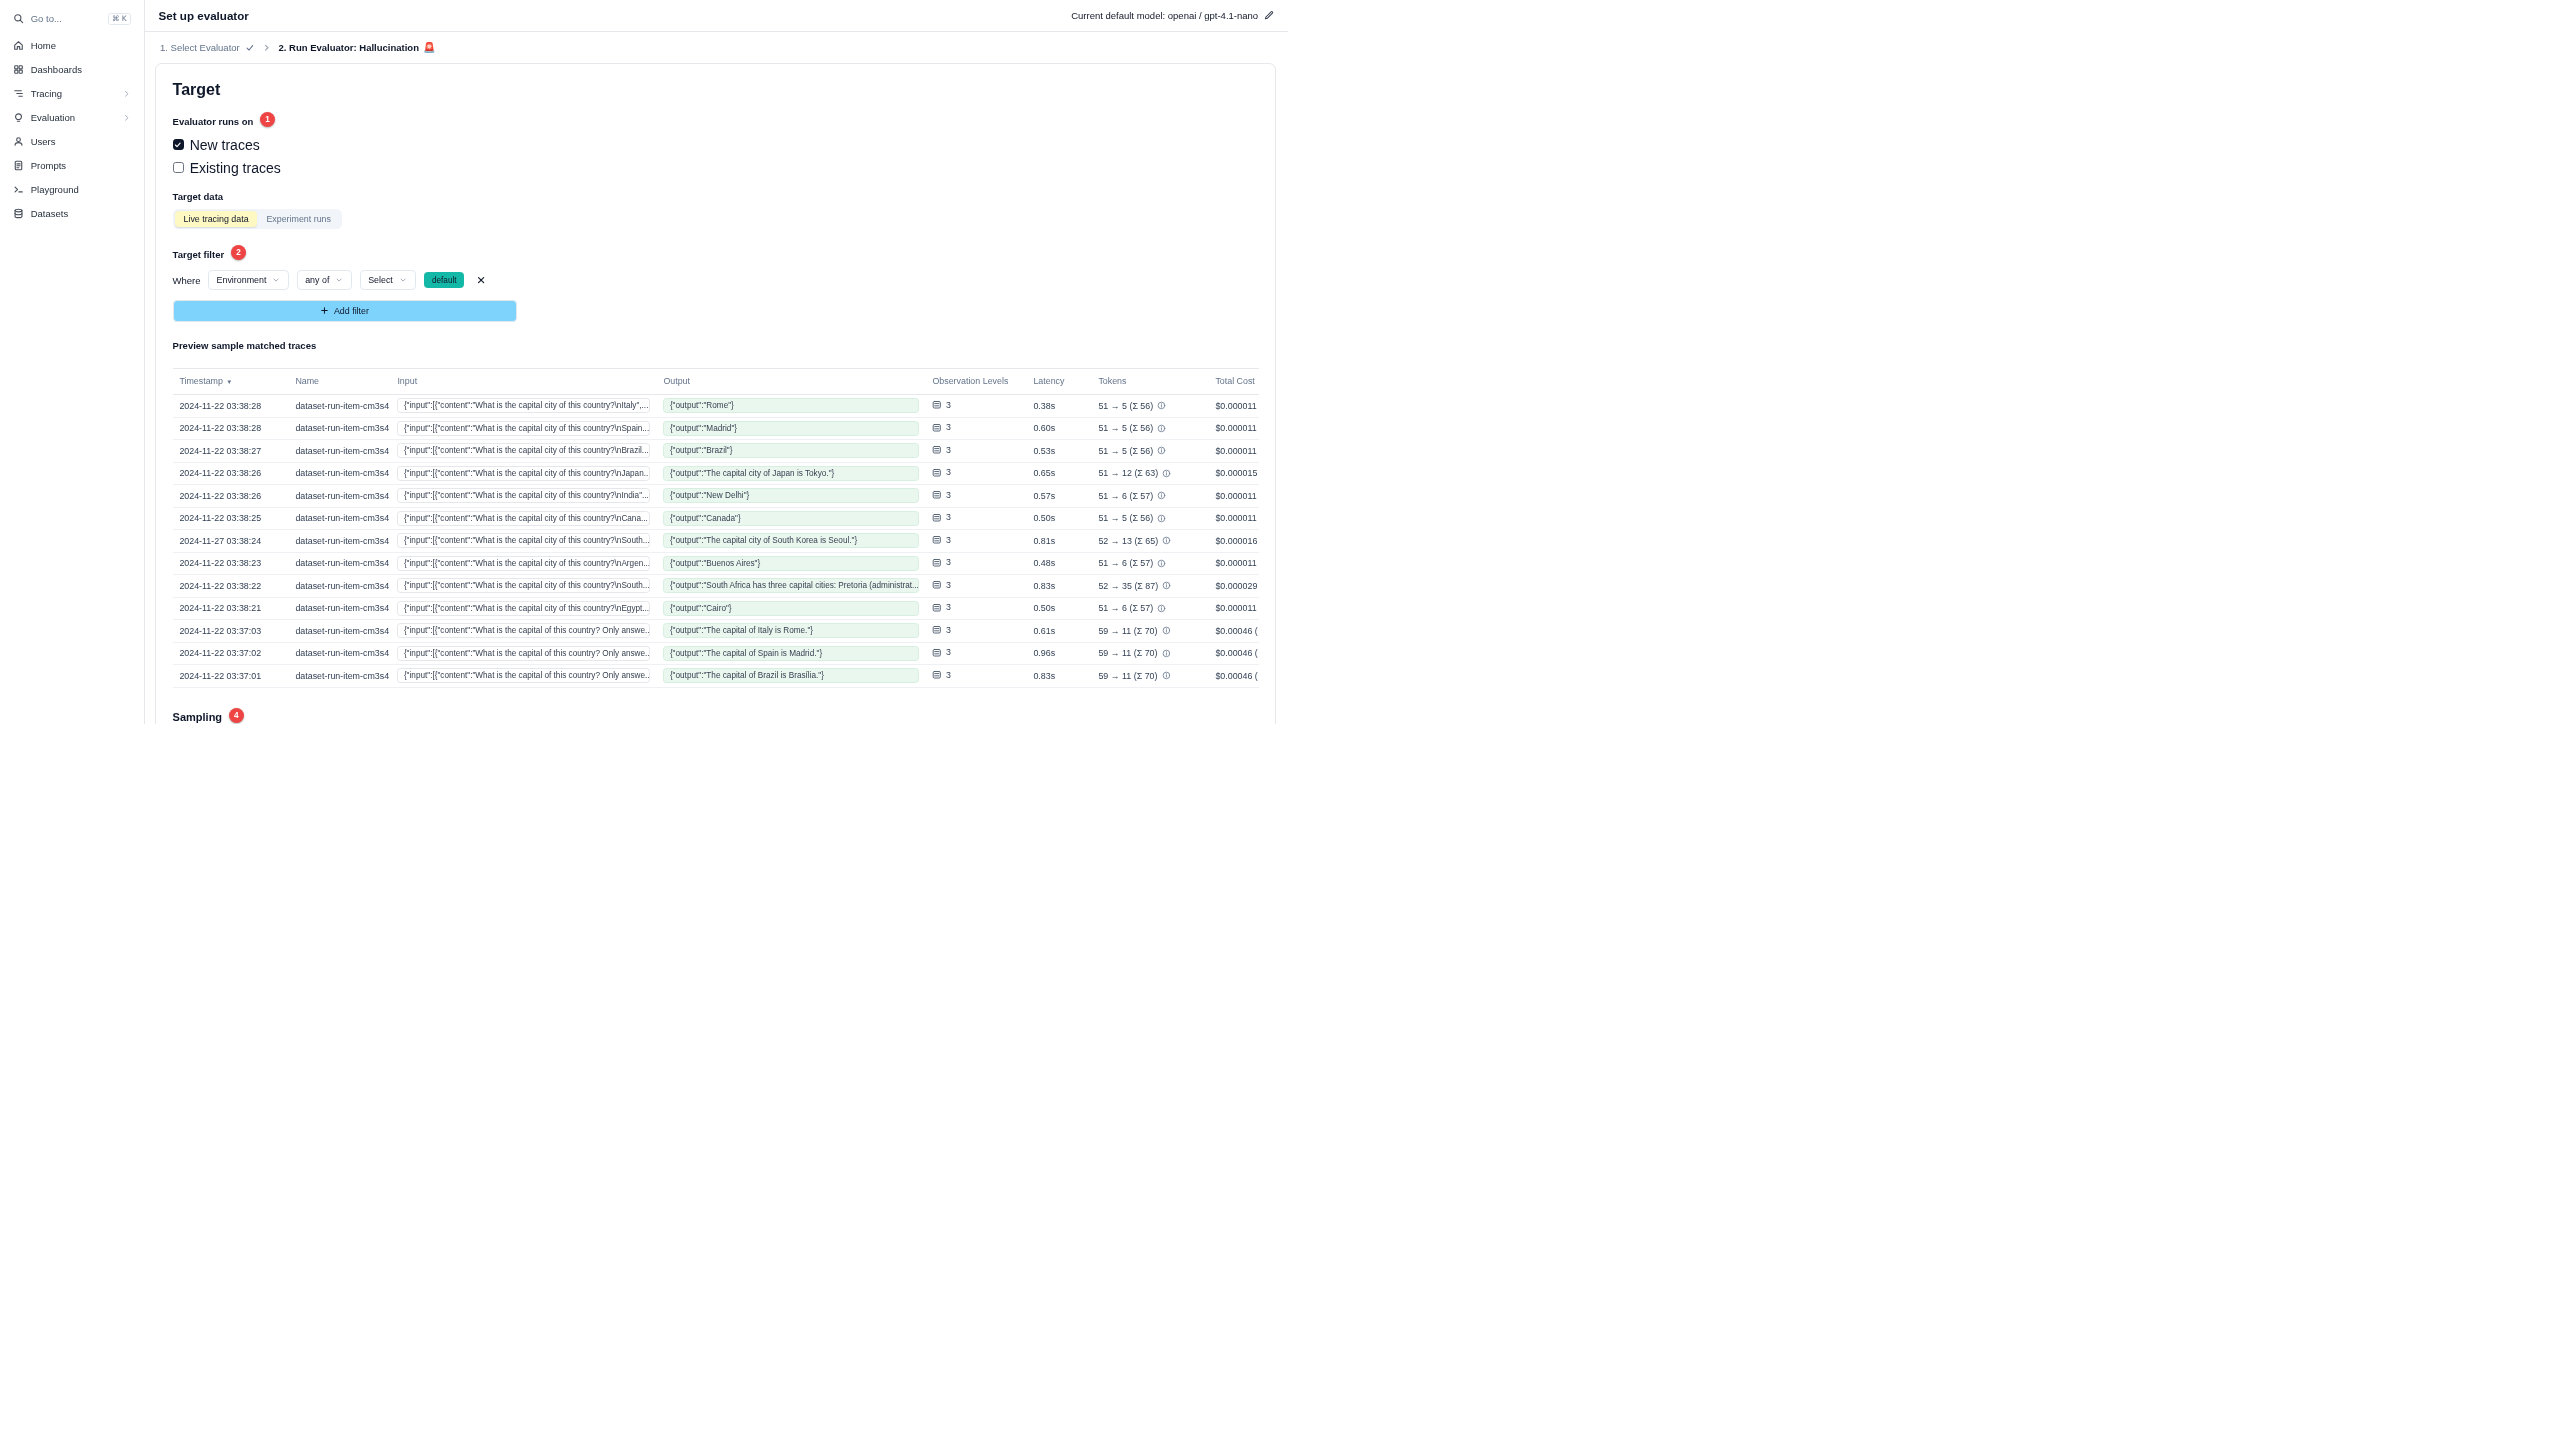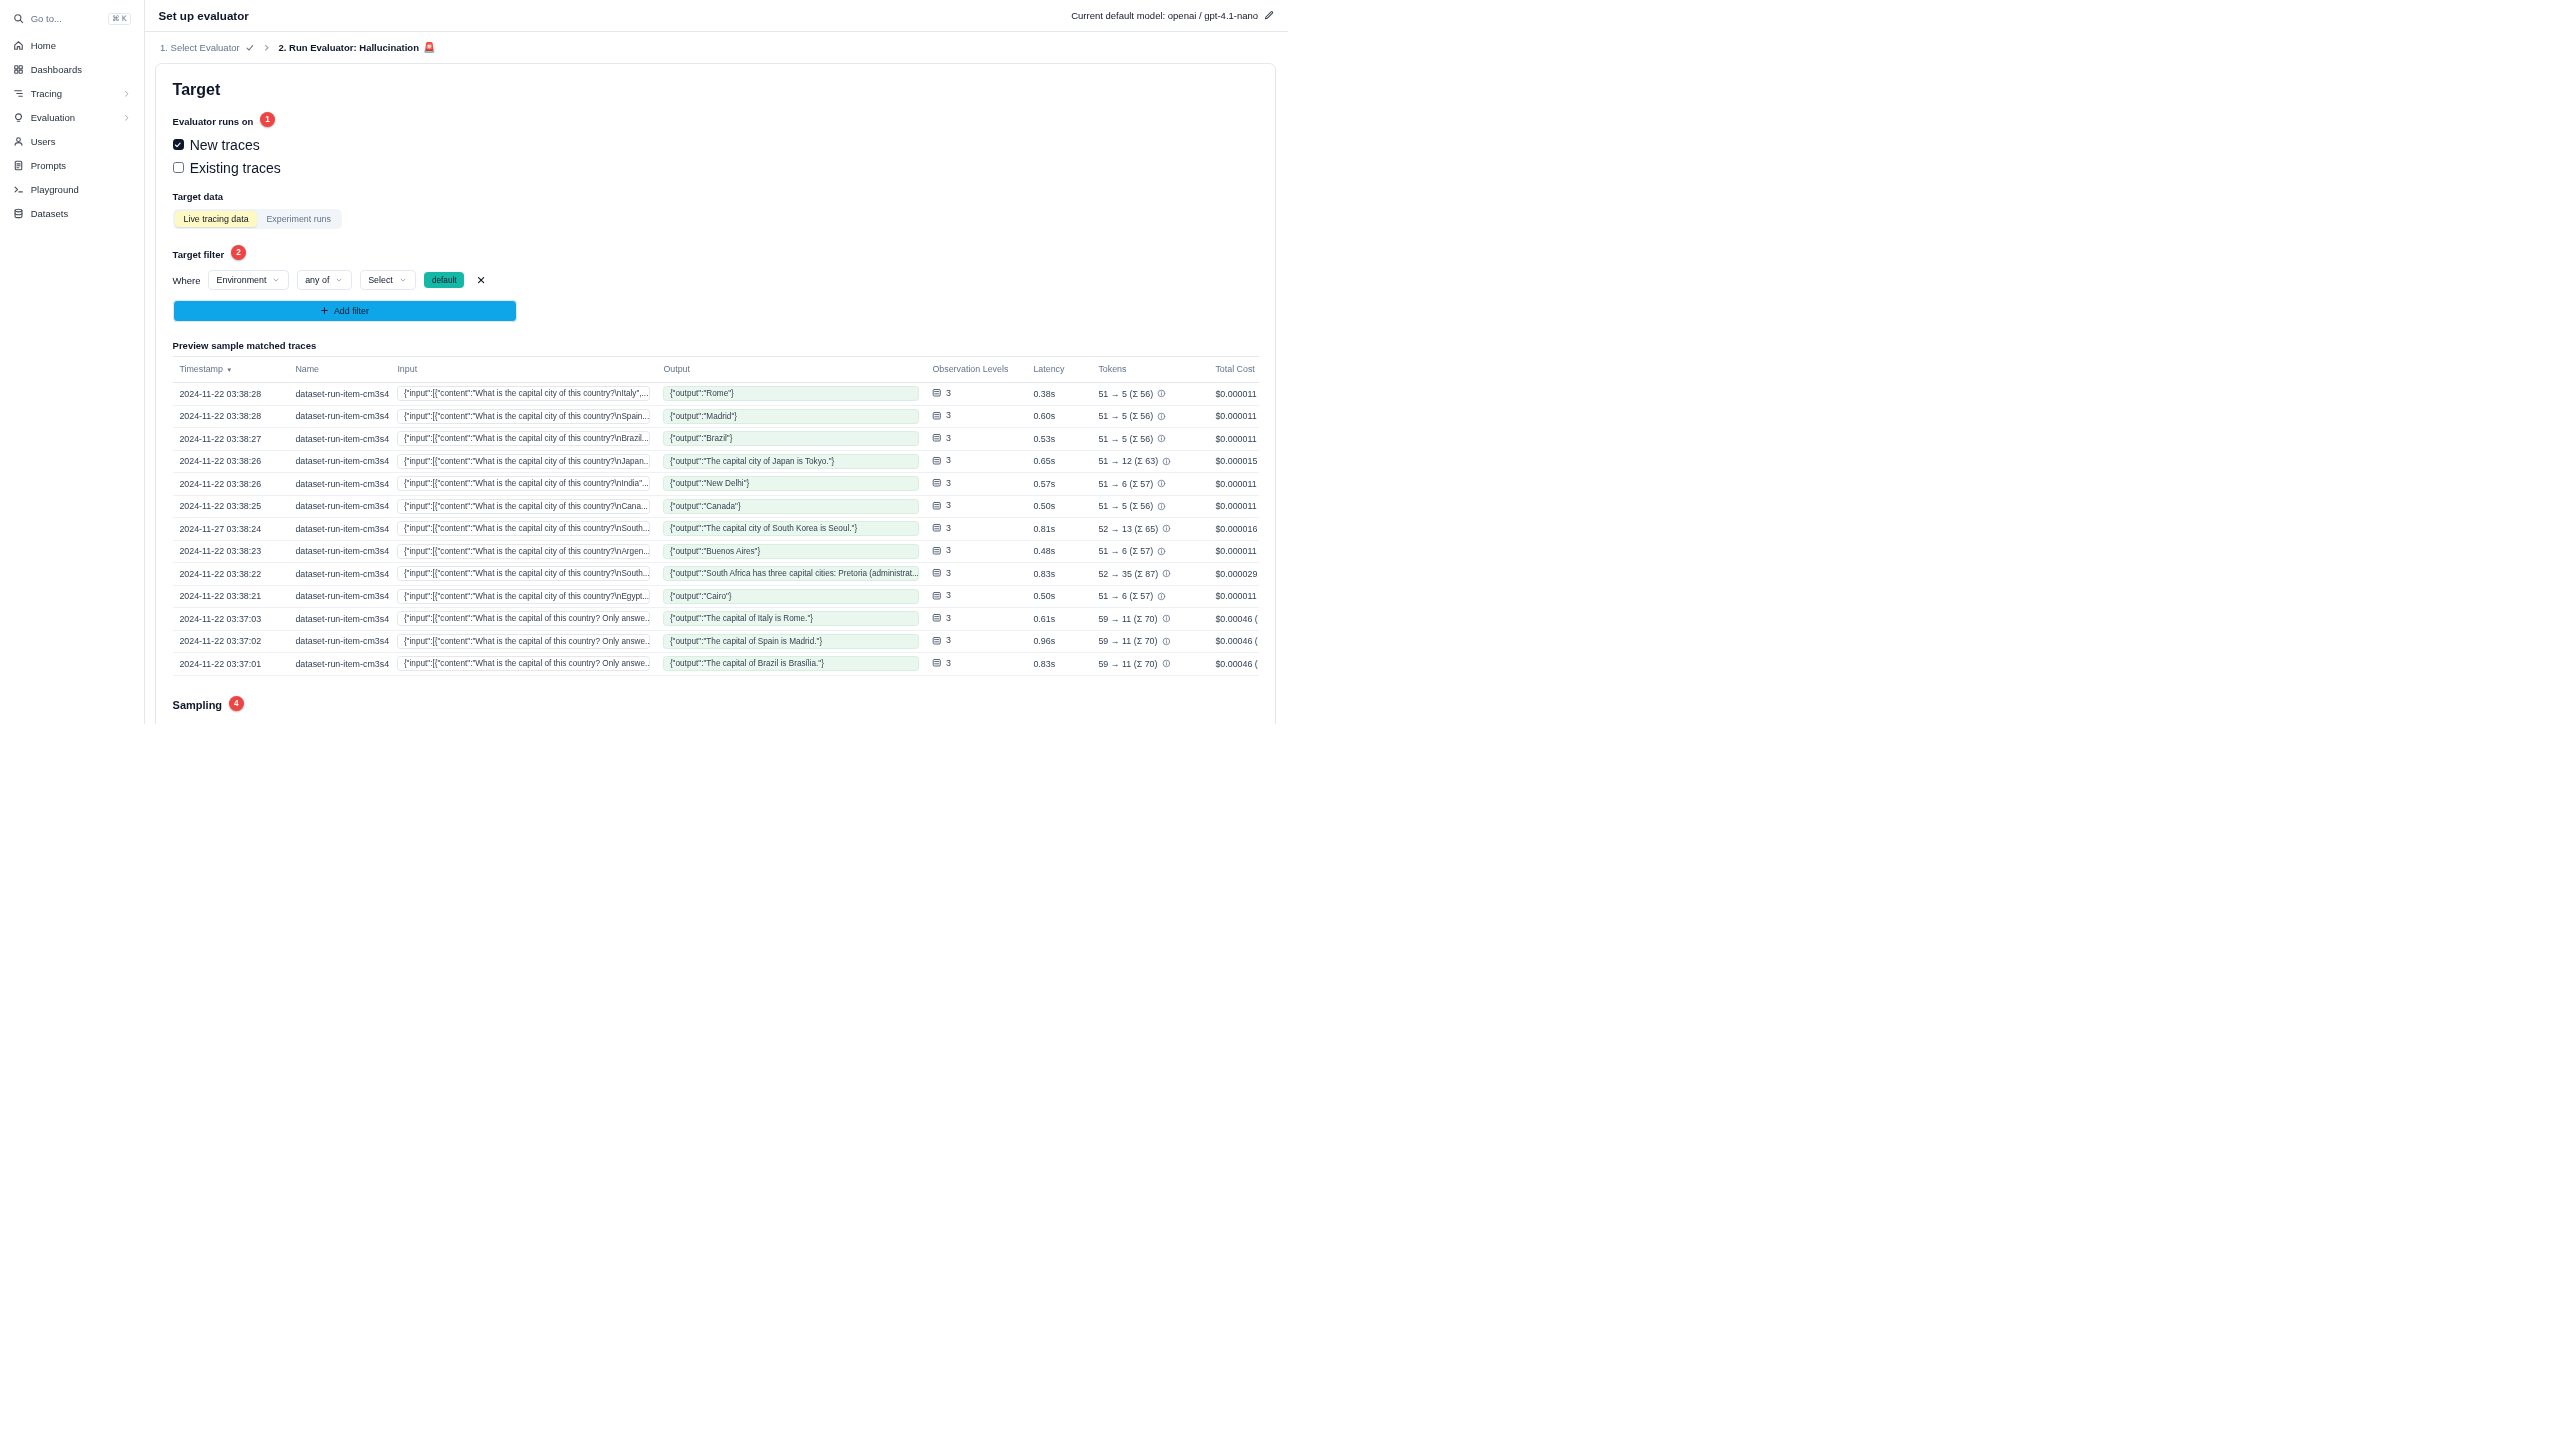--- a/index.html
+++ b/index.html
@@ -66,26 +66,26 @@
   .filter-row { display:flex; align-items:center; gap:7.5px; font-size:9.5px; margin-bottom:9.5px; }
   .select-btn { display:inline-flex; align-items:center; gap:6.1px; border:0.7px solid #e2e8f0; border-radius:4.1px;
     padding:4.1px 7.5px; font-size:8.9px; background:#fff; color:#0f172a; cursor:pointer;
     font-family:"Liberation Sans", sans-serif; }
   .select-btn svg { width:8.2px; height:8.2px; stroke:#9aa3af; fill:none; stroke-width:1.8;
     stroke-linecap:round; stroke-linejoin:round; }
   .pill { background:#14b8a6; border-radius:4.1px; padding:3.4px 7.5px; font-size:8.2px; color:#0f172a; margin-left:1.4px; }
   .icon-btn { background:none; border:none; cursor:pointer; display:flex; align-items:center; margin-left:4.1px; }
   .icon-btn svg { width:10.2px; height:10.2px; stroke:#111827; fill:none; stroke-width:1.8; stroke-linecap:round; }
 
-  .add-filter { width:344px; height:22px; border:0.7px solid #e2e8f0; border-radius:4.1px; background:#0ea5e9;
+  .add-filter { width:344px; height:22px; border:0.7px solid #e2e8f0; border-radius:4.1px; background:#7dd3fc;
     display:flex; align-items:center; justify-content:center; gap:4.8px; font-size:8.9px; font-weight:500;
     color:#0f172a; cursor:pointer; margin-bottom:17.7px; font-family:"Liberation Sans", sans-serif; }
   .add-filter svg { width:8.9px; height:8.9px; stroke:#0f172a; fill:none; stroke-width:1.8; stroke-linecap:round; }
 
-  .preview-title { font-size:9.5px; font-weight:700; margin-bottom:5px; }
+  .preview-title { font-size:9.5px; font-weight:700; margin-bottom:17px; }
   .subtitle { font-size:8.9px; color:#64748b; }
   .subtitle-row { margin-bottom:8.2px; }
 
   
   .table-wrap { overflow:hidden; border-top:0.7px solid #e5e7eb; margin-bottom:22px; }
   table { border-collapse:collapse; table-layout:fixed; width:1160px; }
   th { font-size:8.9px; font-weight:500; color:#64748b; text-align:left; padding:6.8px 6.8px;
     border-bottom:0.7px solid #e5e7eb; white-space:nowrap; overflow:hidden; height:26px; }
   th .sort { font-size:6.1px; margin-left:3.4px; color:#64748b; }
   td { font-size:8.9px; color:#334155; padding:2.7px 6.8px; border-bottom:0.7px solid #eef0f3;

